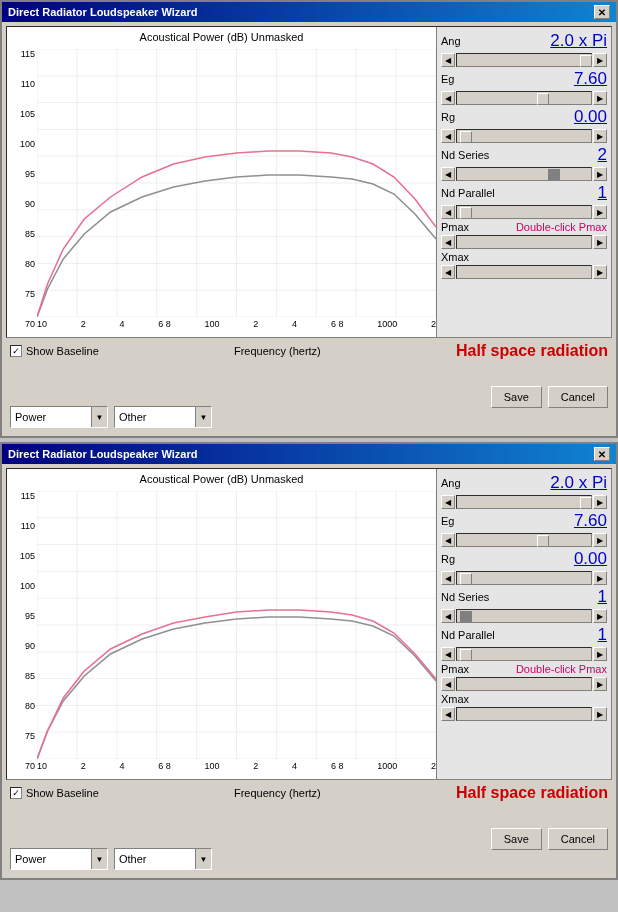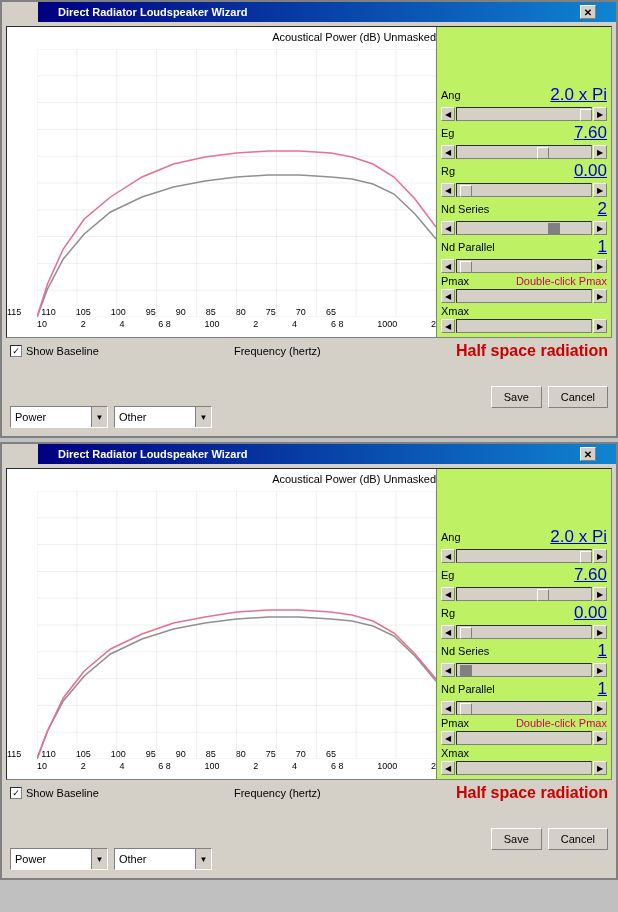--- a/index.html
+++ b/index.html
@@ -13,27 +13,26 @@
     .wizard-window {
       width: 618px;
       background: #d4d0c8;
       border: 2px solid #808080;
       margin-bottom: 4px;
     }
 
     .title-bar {
       background: linear-gradient(to right, #000080, #1084d0);
       color: white;
-      padding: 3px 20px;
+      padding: 3px 6px;
       display: flex;
       justify-content: space-between;
       align-items: center;
       font-size: 11px;
       font-weight: bold;
-      margin-left: 36px;
     }
 
     .title-bar-close {
       background: #d4d0c8;
       border: 1px solid;
       border-color: #ffffff #808080 #808080 #ffffff;
       width: 16px;
       height: 14px;
       display: flex;
       align-items: center;
@@ -56,21 +55,21 @@
 
     .chart-area {
       flex: 1;
       position: relative;
       height: 310px;
       background: white;
       overflow: hidden;
     }
 
     .chart-title {
-      text-align: right;
+      text-align: center;
       font-size: 11px;
       padding: 4px 0 2px 0;
       color: black;
     }
 
     .chart-canvas {
       position: absolute;
       top: 22px;
       left: 30px;
       right: 0;
@@ -82,41 +81,40 @@
       height: 100%;
     }
 
     .y-axis-labels {
       position: absolute;
       top: 22px;
       left: 0;
       bottom: 20px;
       width: 30px;
       display: flex;
-      flex-direction: row;
+      flex-direction: column;
       justify-content: space-between;
       align-items: flex-end;
       padding-right: 2px;
       gap: 20px;
     }
 
     .y-axis-label {
       font-size: 9px;
       color: black;
     }
 
     .controls-panel {
       width: 175px;
       padding: 4px;
-      background: #bef264;
+      background: #e5e5e5;
       border-left: 1px solid #808080;
       display: flex;
       flex-direction: column;
       gap: 2px;
-      justify-content: flex-end;
     }
 
     .control-label {
       font-size: 11px;
       color: black;
       min-width: 20px;
     }
 
     .control-label-blue {
       font-size: 17px;

